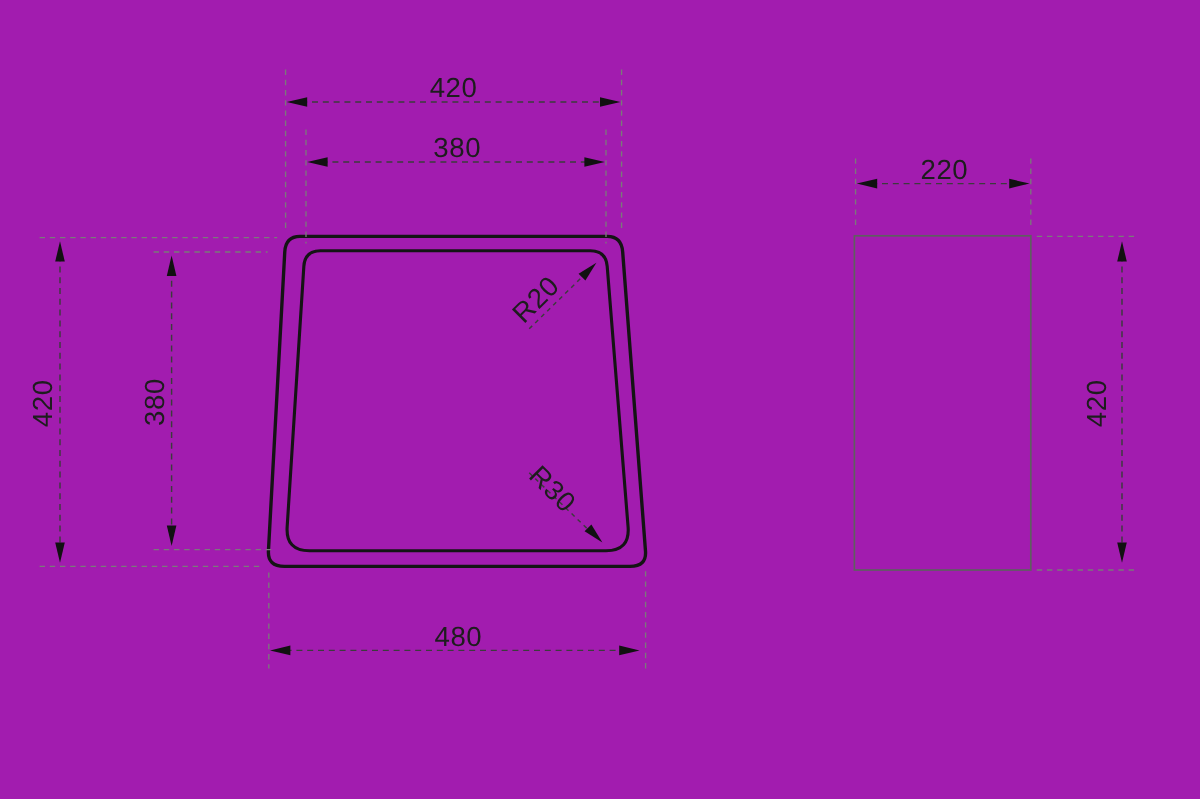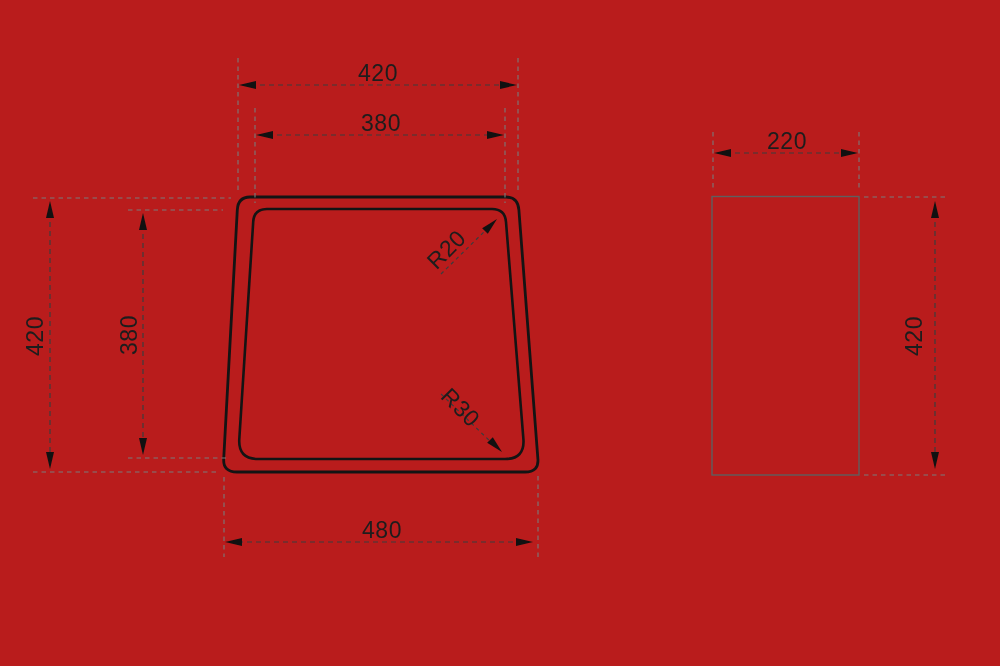--- a/index.html
+++ b/index.html
@@ -4,21 +4,21 @@
 <style>
   html, body {
     margin: 0;
     padding: 0;
     background: #ffffff;
   }
   .canvas-wrap {
     position: relative;
     width: 1000px;
     height: 666px;
-    background: #b91c1c;
+    background: #a21caf;
     overflow: hidden;
   }
   svg { display: block; }
   .outline {
     fill: none;
     stroke: #141414;
     stroke-width: 2.8;
     stroke-linejoin: round;
   }
   .outline-inner {

